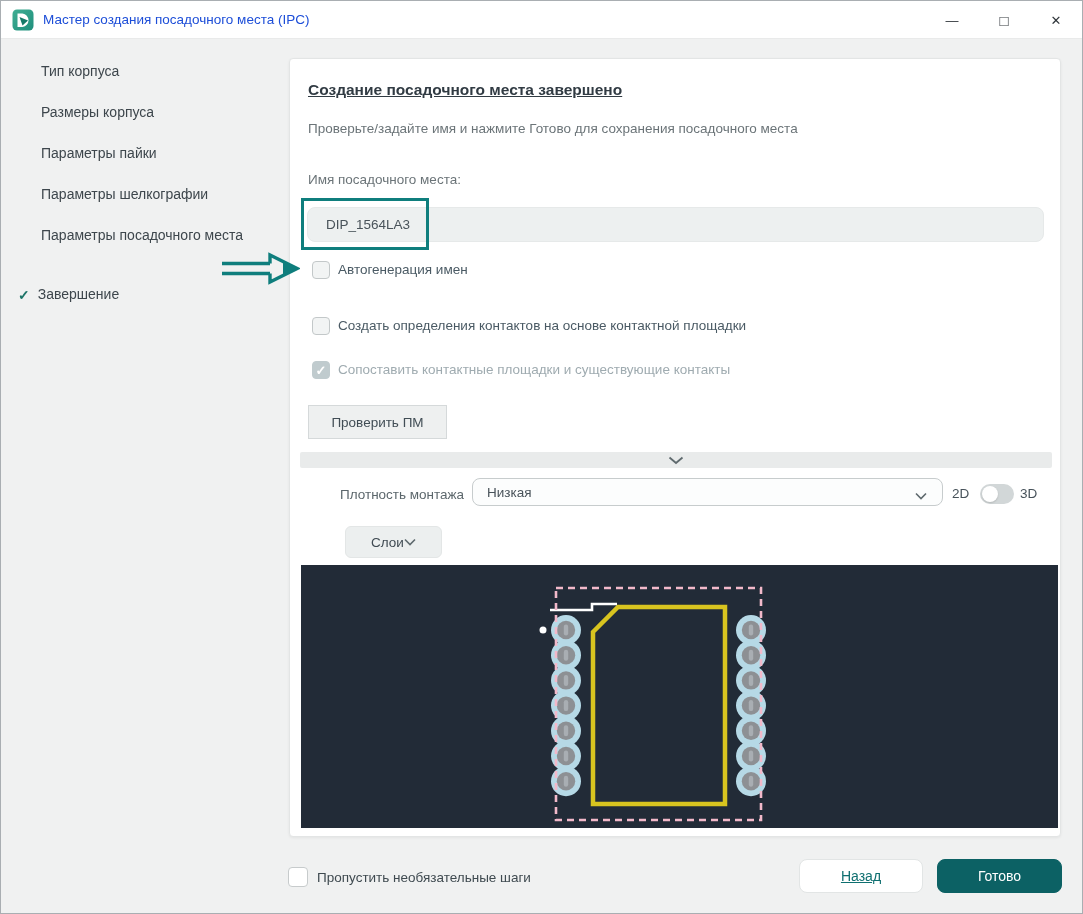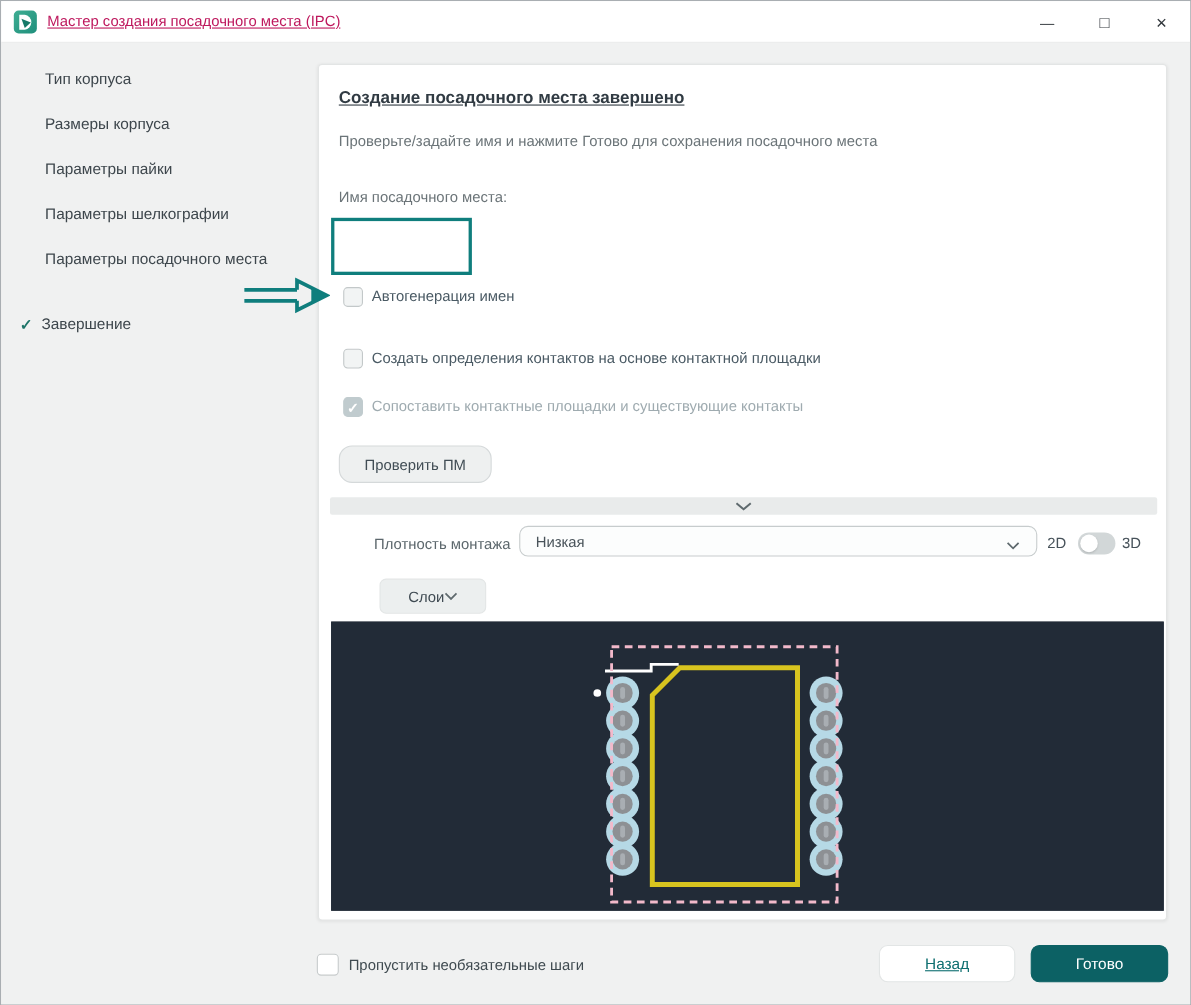--- a/index.html
+++ b/index.html
@@ -4,21 +4,21 @@
 <style>
   * { margin:0; padding:0; box-sizing:border-box; }
   html,body { width:1083px; height:914px; }
   body { font-family:"Liberation Sans", sans-serif; background:#f0f1f1; }
 
   .window { position:relative; width:1083px; height:914px; border:1px solid #a9aeb2; background:#f0f1f1; overflow:hidden; }
 
   
   .titlebar { position:relative; height:38px; background:#ffffff; border-bottom:1px solid #e9eaea; display:flex; align-items:center; }
   .app-icon { margin-left:11px; width:22px; height:22px; flex:0 0 auto; }
-  .title { margin-left:9px; font-size:13.5px; color:#be185d;text-decoration:underline; }
+  .title { margin-left:9px; font-size:13.5px; color:#1d4ed8; }
   .win-controls { position:absolute; right:0; top:0; height:38px; display:flex; }
   .win-btn { width:52px; height:38px; display:flex; align-items:center; justify-content:center; font-size:13px; color:#30363b; cursor:default; }
   .win-btn.max { font-size:15px; }
 
   
   .body { position:relative; height:875px; background:#f0f1f1; }
 
   
   .side-item { position:absolute; left:40px; width:232px; font-size:14px; color:#3d464c; line-height:19px; }
   .side-item-done { position:absolute; left:17px; display:flex; align-items:flex-start; gap:8px; font-size:14px; color:#3d464c; }
@@ -30,21 +30,21 @@
   .subtitle { position:absolute; left:18px; top:62px; font-size:13.5px; color:#6b7478; }
   .name-label { position:absolute; left:18px; top:113px; font-size:13.5px; color:#6b7478; }
   .name-input { position:absolute; left:17px; top:148px; width:737px; height:35px; background:#edf0f0; border:1px solid #e6e9e9; border-radius:8px; padding:0 18px; font-size:13.5px; color:#49535a; font-family:"Liberation Sans", sans-serif; outline:none; }
 
   .cb { position:absolute; width:18px; height:18px; border:1px solid #c3c8c9; border-radius:4px; background:#f2f4f4; }
   .cb.checked { background:#c0cbce; border-color:#c0cbce; }
   .cb.checked::after { content:"✓"; position:absolute; left:2.5px; top:0.5px; font-size:13px; color:#ffffff; font-weight:bold; }
   .cb-label { position:absolute; font-size:13.5px; color:#4a5a64; }
   .cb-label.disabled { color:#9fabb0; }
 
-  .verify-btn { position:absolute; left:18px; top:346px; width:139px; height:34px; background:#eef0f0; border:1px solid #d5d9da; border-radius:12px; font-size:13.5px; color:#414d55; display:flex; align-items:center; justify-content:center; }
+  .verify-btn { position:absolute; left:18px; top:346px; width:139px; height:34px; background:#eef0f0; border:1px solid #d5d9da; border-radius:0; font-size:13.5px; color:#414d55; display:flex; align-items:center; justify-content:center; }
 
   .collapse-bar { position:absolute; left:10px; top:393px; width:752px; height:16px; background:#e9ebeb; border-radius:2px; display:flex; align-items:center; justify-content:center; }
 
   .density-label { position:absolute; left:18px; top:428px; font-size:13.5px; color:#5c676c;margin-left:32px; }
   .density-select { position:absolute; left:182px; top:419px; width:471px; height:28px; background:#fcfdfd; border:1px solid #c7cccd; border-radius:8px; display:flex; align-items:center; padding:0 14px; font-size:13.5px; color:#49535a; }
   .density-select .chev { position:absolute; right:15px; top:13px; }
   .dim-label { position:absolute; top:427px; font-size:13.5px; color:#47525a; }
   .toggle { position:absolute; left:690px; top:425px; width:34px; height:20px; background:#d2d7d8; border-radius:10px; }
   .toggle .knob { position:absolute; left:2px; top:2px; width:16px; height:16px; border-radius:50%; background:#ffffff; box-shadow:0 1px 2px rgba(0,0,0,0.15); }
 
@@ -97,20 +97,21 @@
     <div class="side-item-done" style="top:247px">
       <span class="done-check">✓</span>
       <span>Завершение</span>
     </div>
 
     <section class="card">
       <div class="heading">Создание посадочного места завершено</div>
       <div class="subtitle">Проверьте/задайте имя и нажмите Готово для сохранения посадочного места</div>
 
       <div class="name-label">Имя посадочного места:</div>
+      <input class="name-input" type="text" value="DIP_1564LA3" style="">
 
       <div class="cb" style="left:22px; top:202px"></div>
       <div class="cb-label" style="left:48px; top:203px">Автогенерация имен</div>
 
       <div class="cb" style="left:22px; top:258px"></div>
       <div class="cb-label" style="left:48px; top:259px">Создать определения контактов на основе контактной площадки</div>
 
       <div class="cb checked" style="left:22px; top:302px"></div>
       <div class="cb-label disabled" style="left:48px; top:303px">Сопоставить контактные площадки и существующие контакты</div>
 

